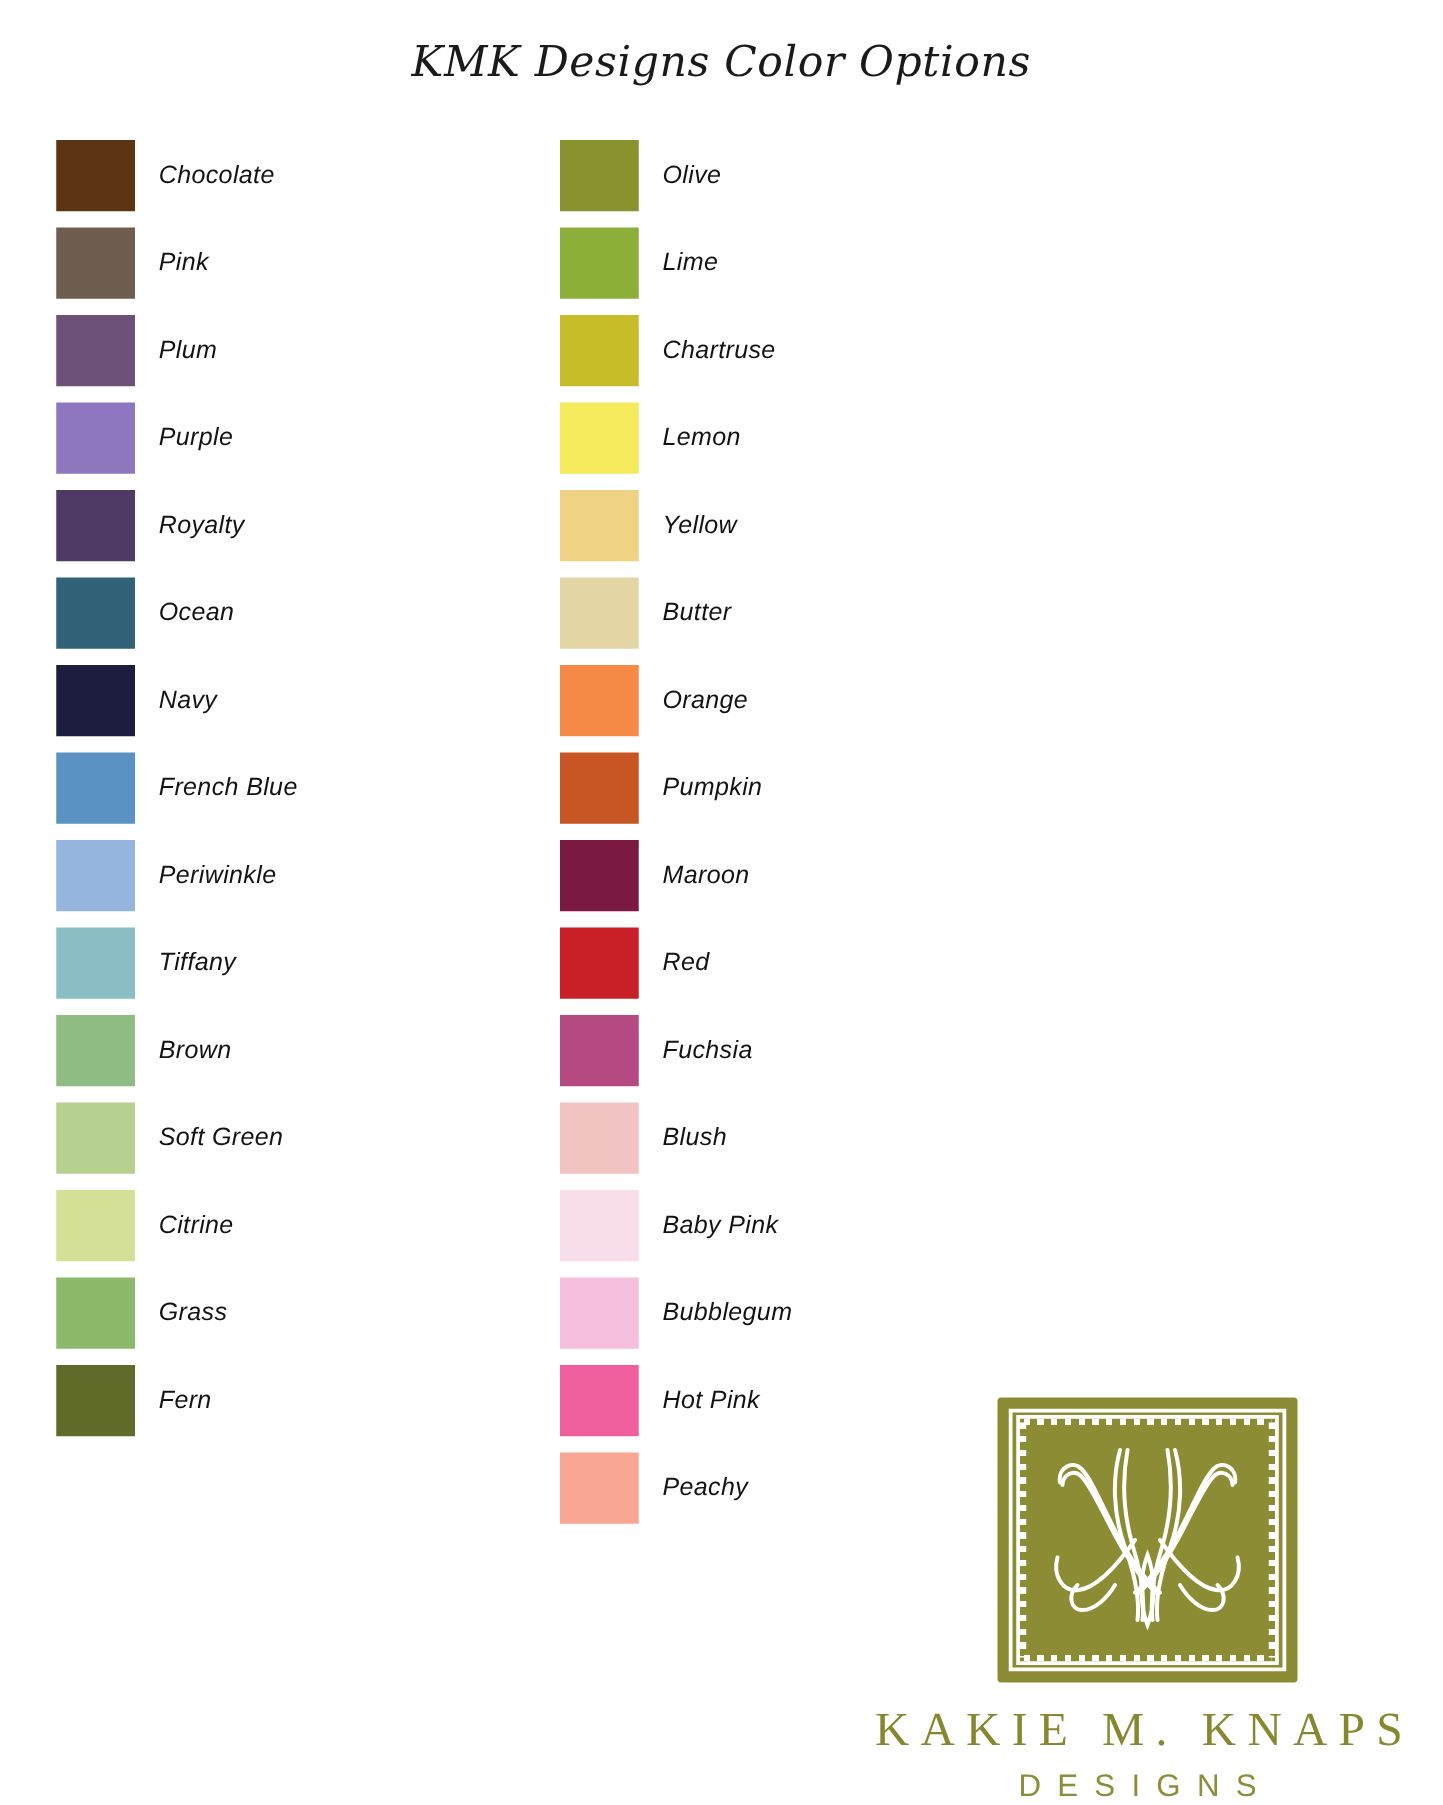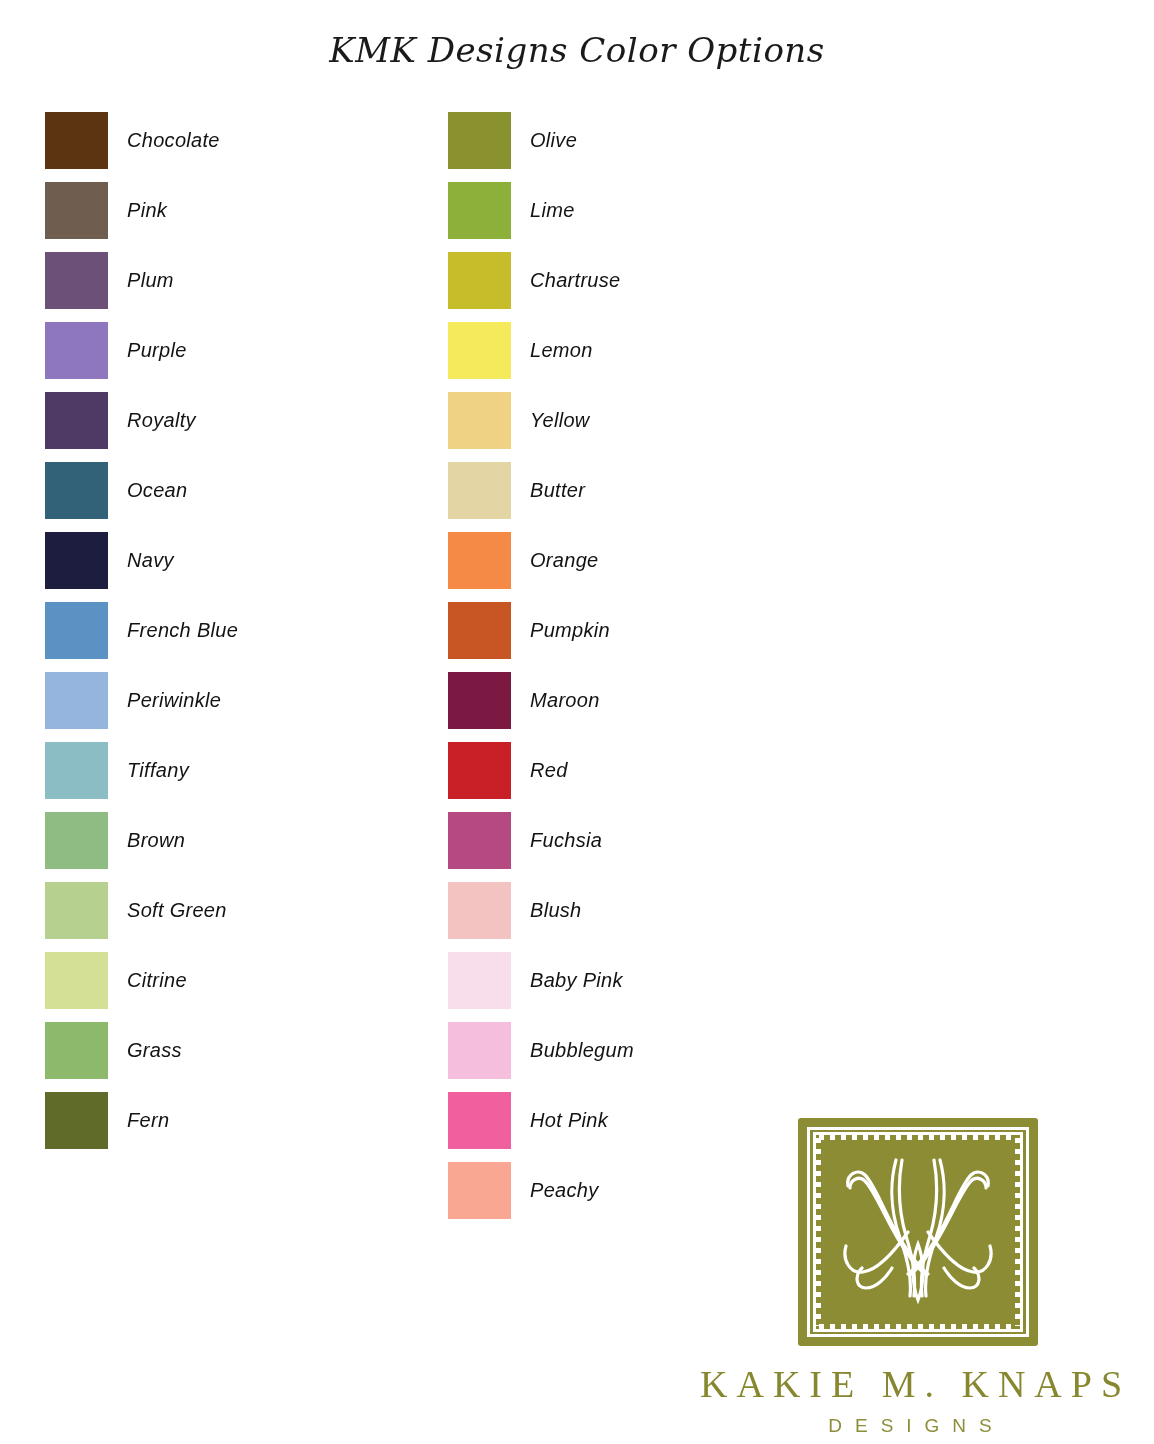--- a/index.html
+++ b/index.html
@@ -143,21 +143,21 @@
     font-family: "Liberation Serif", serif;
     font-size: 38px;
     letter-spacing: 9px;
     color: #86872F;
     white-space: nowrap;
   }
   #logo-wordmark-secondary {
     margin-top: 9px;
     text-align: center;
     font-family: "Liberation Sans", sans-serif;
-    font-size: 19px;
+    font-size: 25px;
     letter-spacing: 13px;
     color: #8D8E3A;
     white-space: nowrap;
     padding-left: 13px;
   }
 </style>
 </head>
 <body>
 
 <div id="page-title">KMK Designs Color Options</div>

